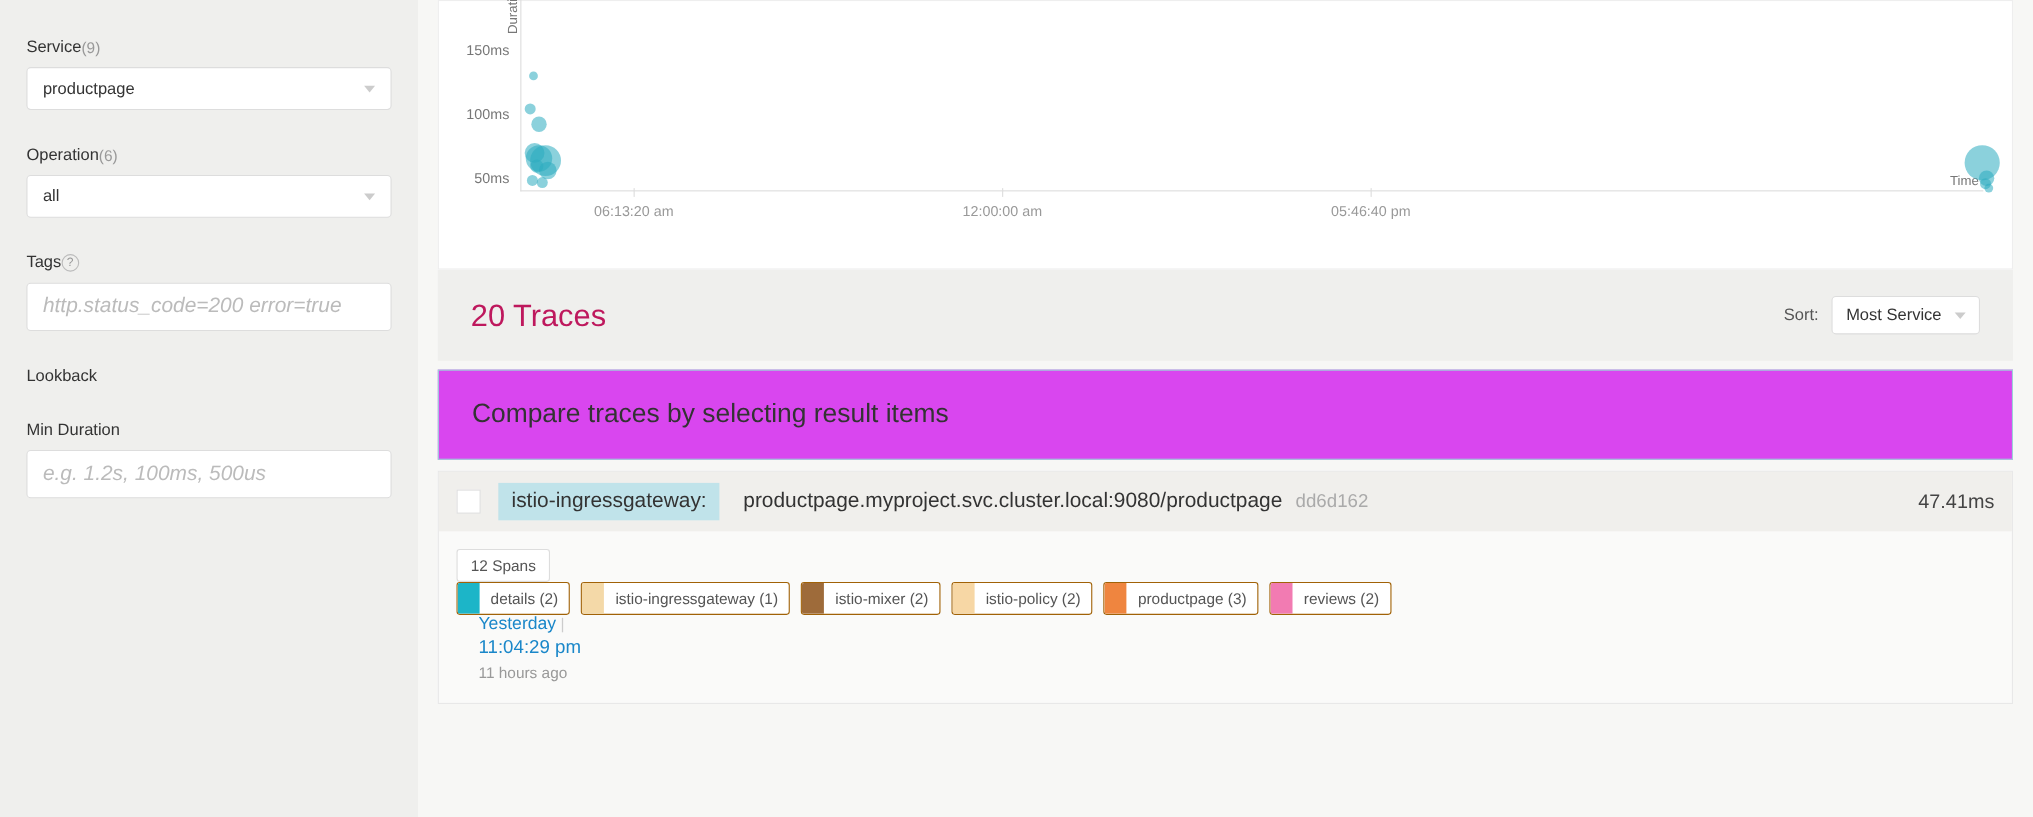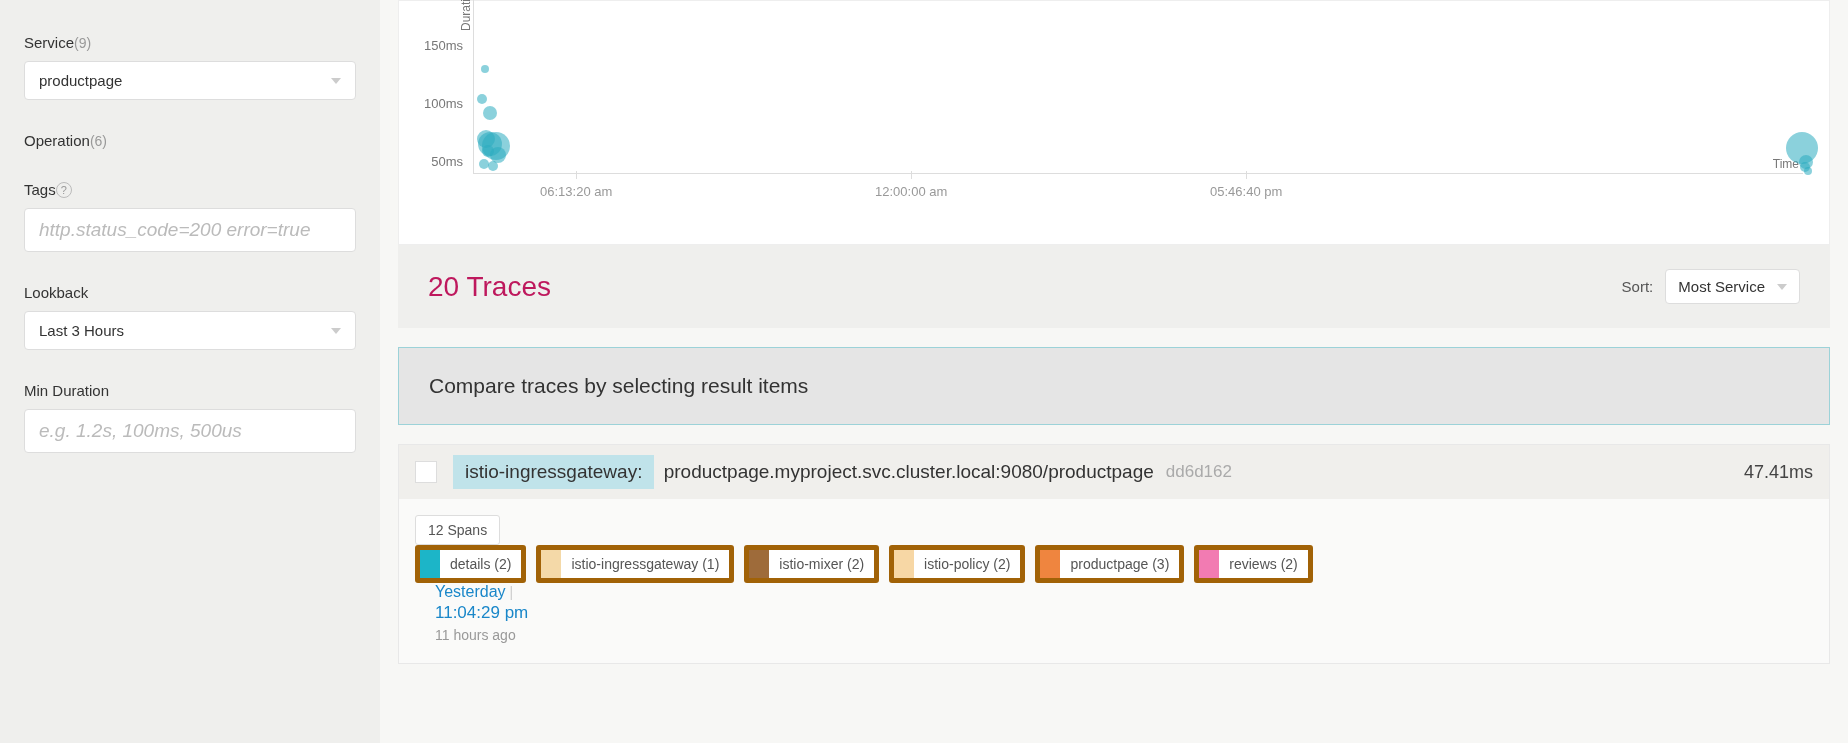--- a/index.html
+++ b/index.html
@@ -32,35 +32,35 @@
 .x-gridline { position: absolute; bottom: 12px; width: 1px; height: 8px; background: #ddd; }
 .dot { position: absolute; border-radius: 50%; background: rgba(44,171,192,0.55); }
 
 
 .results-header { display: flex; justify-content: space-between; align-items: center; padding: 24px 30px; background: #efefed; margin: 0 18px; }
 .traces-count { font-size: 28px; color: #be185d; }
 .sort-wrap { display: flex; align-items: center; gap: 12px; font-size: 15px; color: #555; }
 .sort-select { background: #fff; border: 1px solid #ddd; border-radius: 4px; padding: 8px 12px; font-size: 15px; color: #333; display: flex; align-items: center; gap: 12px; cursor: pointer; }
 
 
-.compare-banner { margin: 19px 18px; background: #e5e5e5; border: 1px solid #9cd2d8; padding: 26px 30px; font-size: 21px; color: #333; }
+.compare-banner { margin: 8px 18px; background: #d946ef; border: 1px solid #9cd2d8; padding: 26px 30px; font-size: 24px; color: #333; }
 
 
 .trace-card { margin: 10px 18px; border: 1px solid #e8e8e8; background: #fafaf9; }
 .trace-header-row { display: flex; align-items: center; padding: 10px 16px; background: #f0efec; }
 .checkbox { width: 22px; height: 22px; background: #fff; border: 1px solid #ddd; margin-right: 16px; cursor: pointer; }
 .trace-title { font-size: 19px; color: #333; }
-.trace-title-bar { background: #c0e3ea; padding: 6px 12px; display: inline-block; margin-right: 4px; }
+.trace-title-bar { background: #c0e3ea; padding: 6px 12px; display: inline-block; margin-right: 16px; }
 .trace-title-rest { background: transparent; padding: 6px 0 6px 0; }
 .trace-id { color: #aaa; margin-left: 12px; font-size: 17px; }
 .trace-duration { margin-left: auto; font-size: 18px; color: #444; }
 .trace-body { display: flex; padding: 16px 16px 20px 16px; align-items: flex-start; flex-direction: column; }
 .span-badge { border: 1px solid #ddd; border-radius: 3px; padding: 6px 12px; font-size: 14px; color: #555; background: #fff; margin-right: 120px; }
 .service-chips { display: flex; flex-wrap: wrap; gap: 10px; flex: 1; }
-.chip { display: flex; align-items: center; border: 5px solid #a16207; border-radius: 3px; background: #fff; overflow: hidden; font-size: 14px; color: #555; }
+.chip { display: flex; align-items: center; border: 1px solid #a16207; border-radius: 3px; background: #fff; overflow: hidden; font-size: 14px; color: #555; }
 .chip-swatch { width: 20px; height: 28px; }
 .chip-label { padding: 0 10px; }
 .trace-time { min-width: 160px; margin-left: 20px; }
 .trace-time-day { color: #1a87c9; font-size: 16px; }
 .trace-time-divider { color: #ccc; margin: 0 4px; }
 .trace-time-exact { color: #1a87c9; font-size: 17px; font-weight: 500; margin-top: 2px; }
 .trace-time-ago { color: #999; font-size: 14px; margin-top: 4px; }
 
 .first-service-block { margin-top: 34px; }
 </style>
@@ -80,37 +80,37 @@
         <span>productpage</span>
         <span class="chevron"></span>
       </div>
     </div>
 
     <div class="field-group">
       <div class="field-label">
         <span>Operation</span>
         <span class="field-count">(6)</span>
       </div>
+      <div class="select-box">
+        <span>all</span>
+        <span class="chevron"></span>
+      </div>
     </div>
 
     <div class="field-group">
       <div class="field-label">
         <span>Tags</span>
         <span class="help-icon">?</span>
       </div>
       <input class="text-input" placeholder="http.status_code=200 error=true" style="">
     </div>
 
     <div class="field-group">
       <div class="field-label">
         <span>Lookback</span>
-      </div>
-      <div class="select-box">
-        <span>Last 3 Hours</span>
-        <span class="chevron"></span>
       </div>
     </div>
 
     <div class="field-group">
       <div class="field-label">
         <span>Min Duration</span>
       </div>
       <input class="text-input" placeholder="e.g. 1.2s, 100ms, 500us" style="">
     </div>
 

